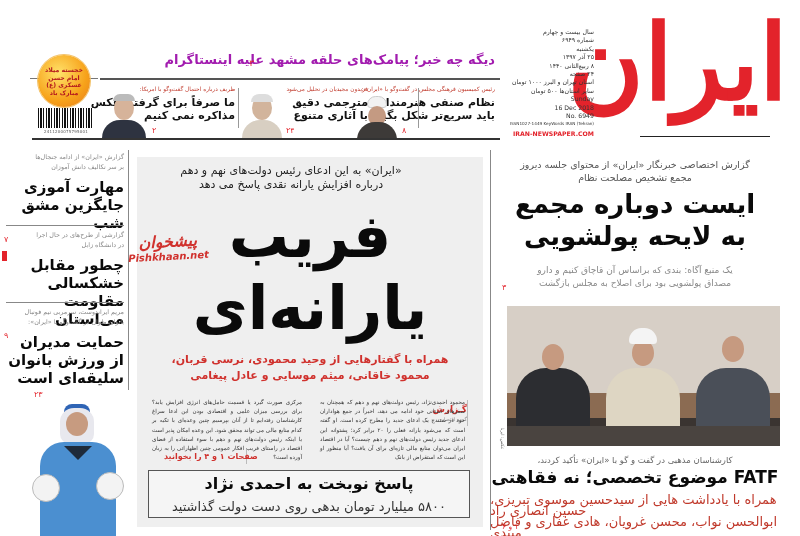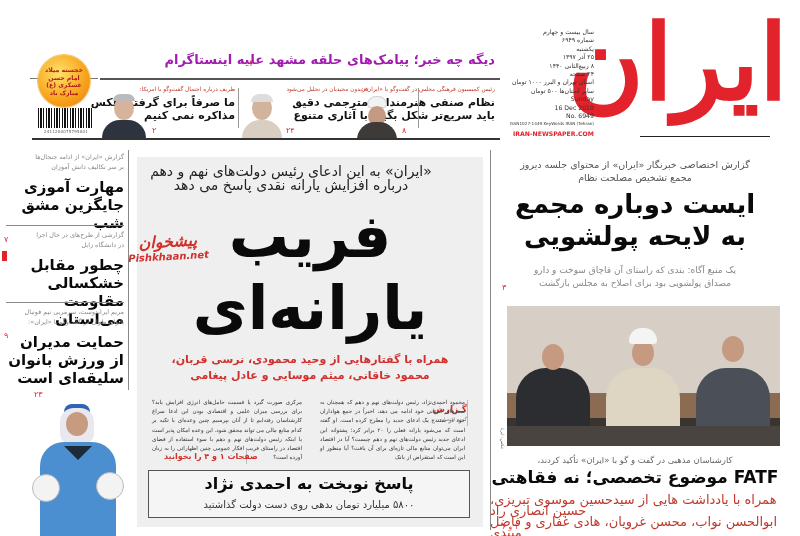--- a/index.html
+++ b/index.html
@@ -42,32 +42,32 @@
   .rc-photo .hd { position: absolute; width: 22px; height: 26px; border-radius: 50%; background: #c69a80; }
   .rc-photo .desk { position: absolute; left: 0; right: 0; bottom: 0; height: 20px; background: #4a4440; }
   .rc-credit { left: 500px; top: 428px; font-size: 4.5px; color: #666; writing-mode: vertical-rl; }
   .rc-kicker2 { right: 20px; top: 455px; width: 290px; font-size: 8.5px; color: #666; text-align: center; }
   .rc-title2 { right: 20px; top: 467px; width: 290px; font-size: 17px; font-weight: bold; text-align: center; color: #0a0a0a; margin-left: 40px; }
   .rc-lead2 { right: 20px; top: 494px; width: 290px; font-size: 13px; line-height: 11px; color: #c0392b; text-align: left; }
   .rc-pagenum2 { left: 502px; top: 522px; font-size: 7.5px; color: #e3232b; }
 
   
   .center-box { left: 137px; top: 157px; width: 346px; height: 370px; background: #efefef; }
-  .cb-kicker { left: 137px; top: 164px; width: 308px; font-size: 14px; line-height: 14px; color: #222; text-align: center; }
+  .cb-kicker { left: 137px; top: 164px; width: 308px; font-size: 11px; line-height: 14px; color: #222; text-align: center; }
   .cb-title { left: 137px; top: 200px; width: 346px; font-size: 60px; font-weight: bold; line-height: 72px; text-align: center; color: #0a0a0a; letter-spacing: -1px; }
   .cb-sub { left: 137px; top: 352px; width: 346px; font-size: 11px; line-height: 16px; font-weight: bold; color: #d0312d; text-align: center; }
   .cb-report-label { right: 333px; top: 404px; font-size: 9px; color: #d0312d; font-weight: bold; text-align: right; }
   .cb-report-sub { right: 333px; top: 416px; font-size: 5px; color: #888; }
   .cb-report-bar { left: 467px; top: 400px; width: 1px; height: 26px; background: #bbb; }
   .cb-col { top: 398px; width: 134px; font-size: 5.6px; line-height: 9.2px; color: #333; text-align: justify; }
   .cb-pages { left: 164px; top: 452px; font-size: 8px; color: #d0312d; font-weight: bold; }
   .cb-pages-bar { left: 246px; top: 450px; width: 1px; height: 14px; background: #bbb; }
   .cb-inner { left: 148px; top: 470px; width: 322px; height: 48px; border: 1px solid #555; background: #f5f5f5; }
   .cb-inner-title { left: 148px; top: 474px; width: 322px; font-size: 16px; font-weight: bold; text-align: center; color: #0a0a0a; }
-  .cb-inner-sub { left: 148px; top: 499px; width: 322px; font-size: 10px; color: #333; text-align: center; }
+  .cb-inner-sub { left: 148px; top: 499px; width: 322px; font-size: 13px; color: #333; text-align: center; }
   .watermark { left: 118px; top: 232px; width: 100px; text-align: center; transform: rotate(-3deg); }
   .watermark .fa { font-size: 16px; color: #d0312d; font-family: "DejaVu Serif", serif; font-style: italic; font-weight: bold; }
   .watermark .en { font-size: 10px; color: #d0312d; font-weight: bold; font-style: italic; direction: ltr; }
 
   .col-rule { top: 150px; width: 1px; background: #888; }
 
   
   .lc { left: 4px; width: 120px; text-align: right; }
   .lc .k { font-size: 6.4px; line-height: 10px; color: #888; }
   .lc .t { font-size: 15px; font-weight: bold; line-height: 18px; color: #0a0a0a; margin-top: 6px; }
@@ -160,21 +160,21 @@
 
 <div class="abs rc-kicker">
   <div>گزارش اختصاصی خبرنگار «ایران» از محتوای جلسه دیروز</div>
   <div>مجمع تشخیص مصلحت نظام</div>
 </div>
 <div class="abs rc-title">
   <div>ایست دوباره مجمع</div>
   <div>به لایحه پولشویی</div>
 </div>
 <div class="abs rc-lead">
-  <div>یک منبع آگاه: بندی که راستای آن قاچاق سوخت و دارو</div>
+  <div>یک منبع آگاه: بندی که براساس آن قاچاق کنیم و دارو</div>
   <div>مصداق پولشویی بود برای اصلاح به مجلس بازگشت</div>
 </div>
 <div class="abs rc-pagenum">۳</div>
 
 <div class="abs rc-photo">
   <div class="p" style="right:10px; background:#4a4f58;"></div>
   <div class="hd" style="right:36px; top:30px;"></div>
   <div class="p" style="right:100px; background:#ded6c3;"></div>
   <div class="hd" style="right:126px; top:34px;"></div>
   <div style="position:absolute; right:123px; top:22px; width:28px; height:16px; border-radius:14px 14px 4px 4px; background:#f4f4f4;"></div>

